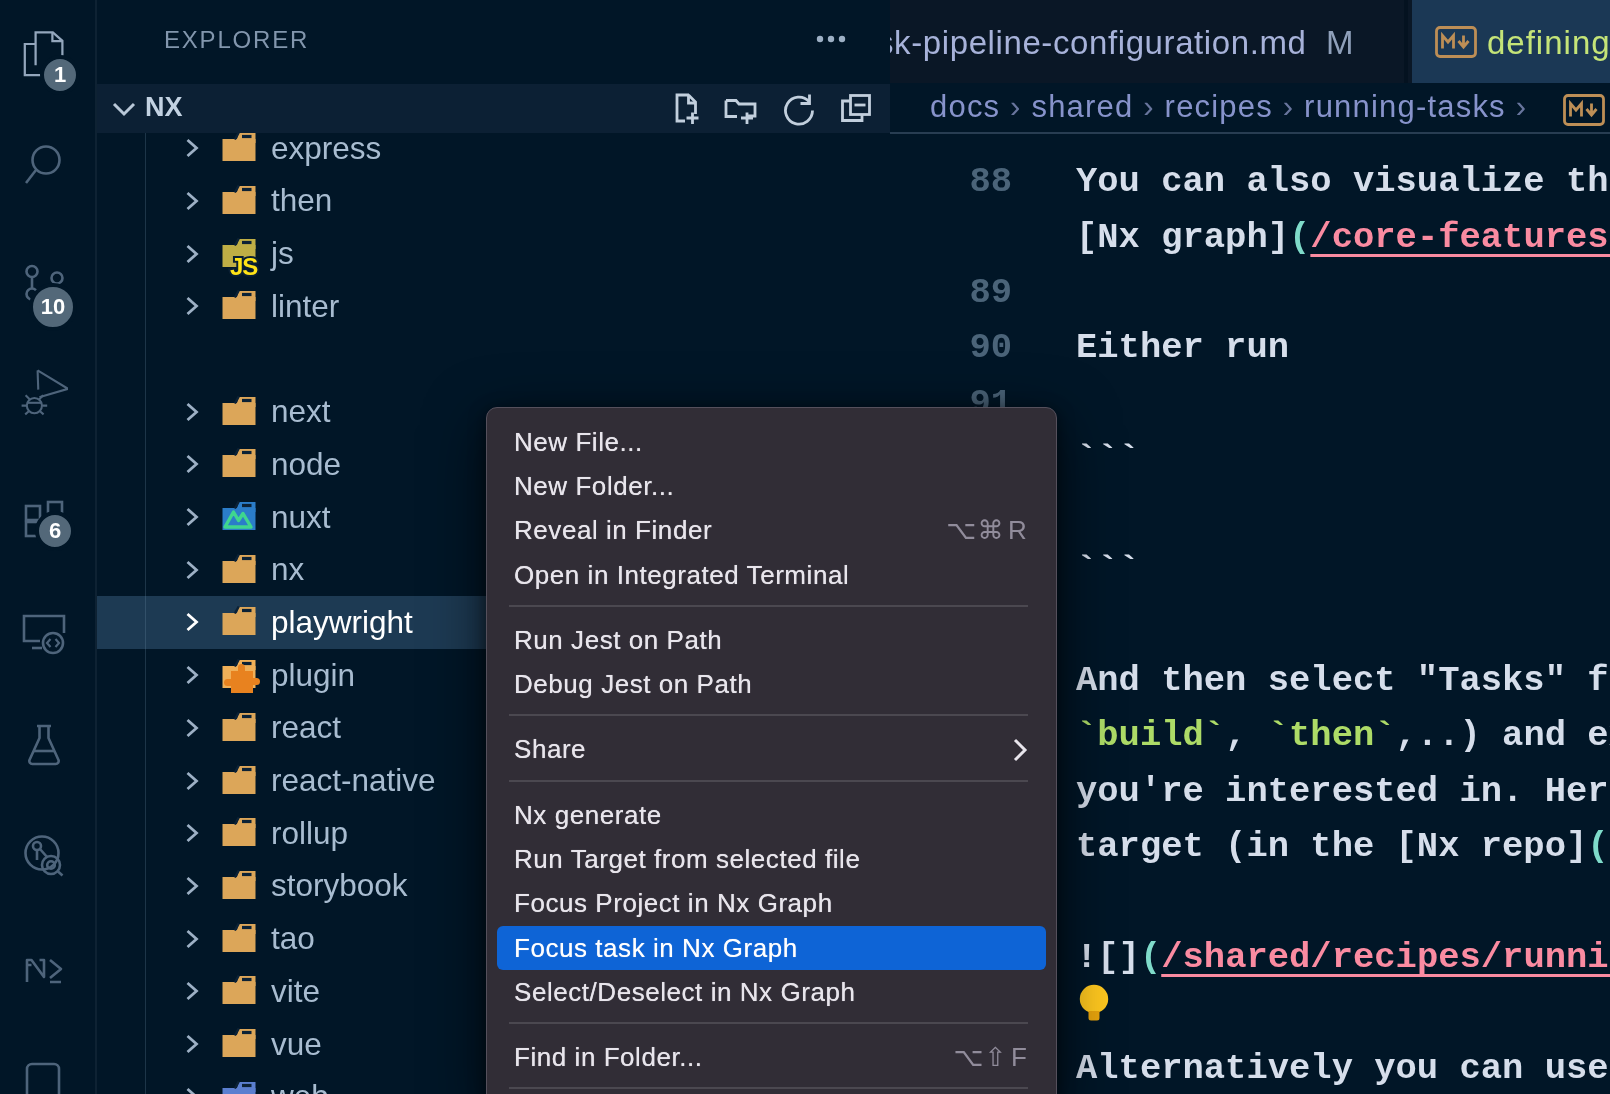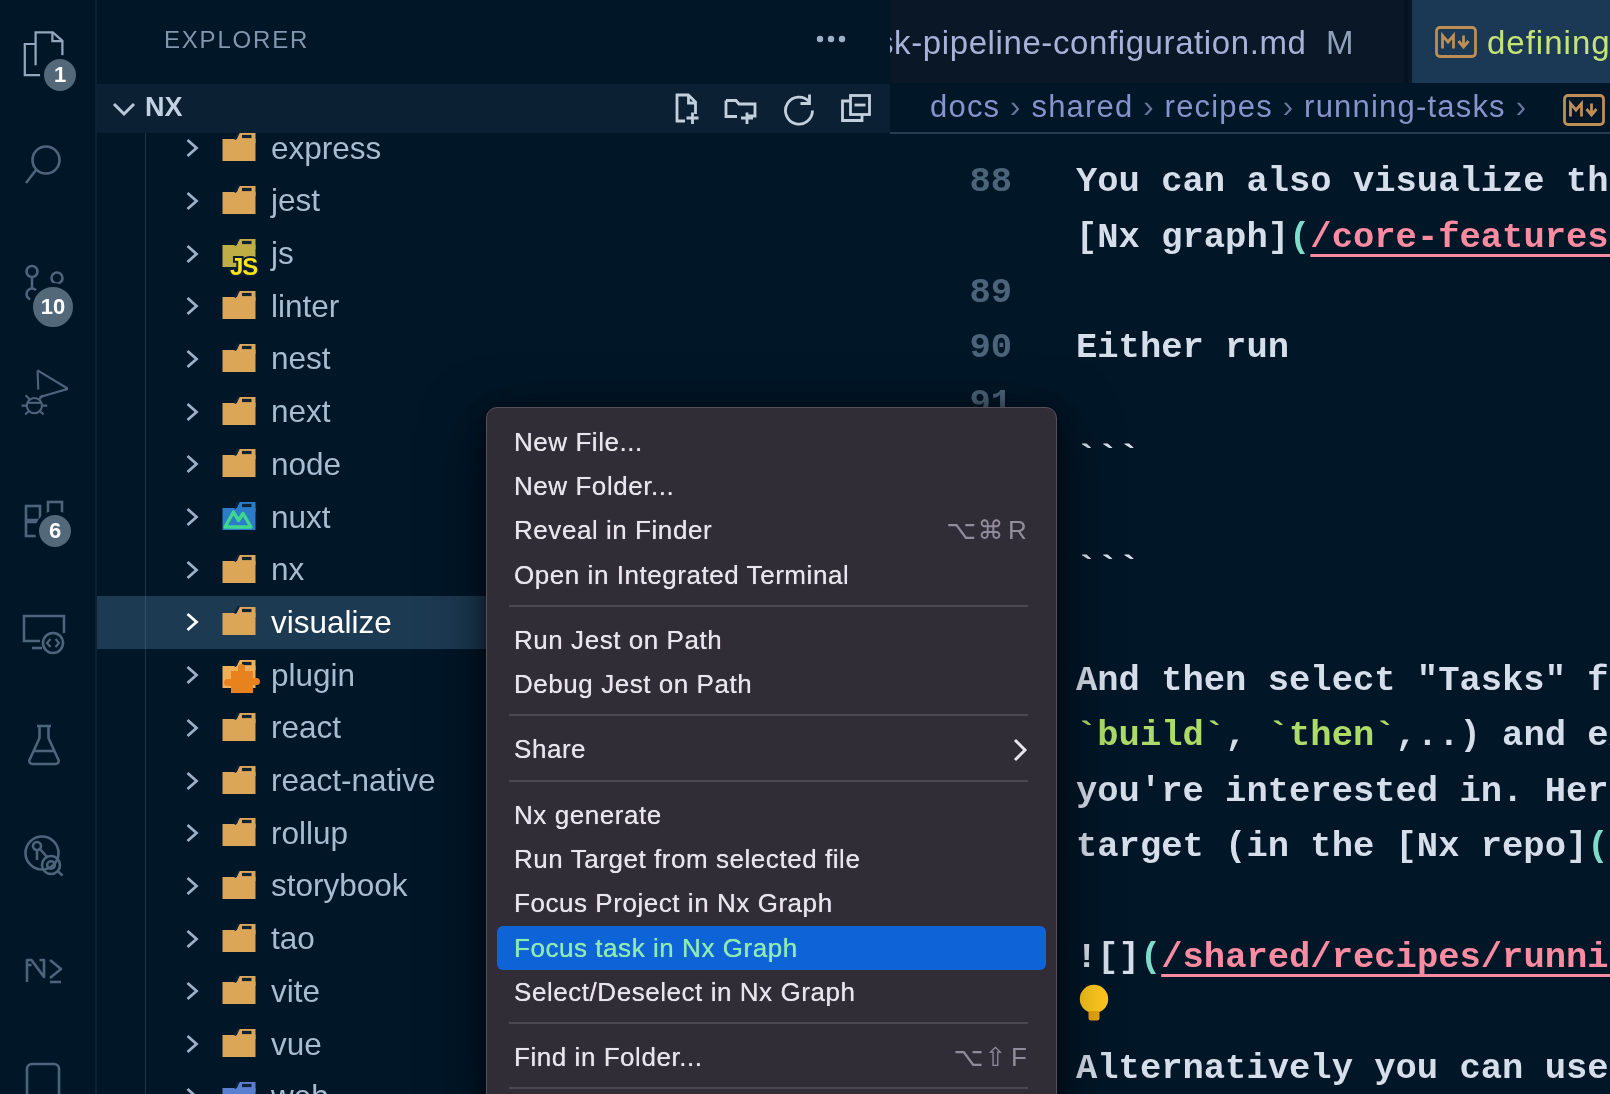--- a/index.html
+++ b/index.html
@@ -43,21 +43,21 @@
   .ln{position:absolute;left:0px;width:122px;text-align:right;color:#4b6479;font-weight:700;line-height:55.4px;}
   .teal{color:#7fdbca;}
   .pink{color:#fa8ba1;text-decoration:underline;text-decoration-thickness:3px;text-underline-offset:7px;text-decoration-skip-ink:none;}
   .grn{color:#addb67;}
   
   #menu{position:absolute;left:486px;top:407px;width:571px;height:700px;background:#312d36;
         border:1px solid #55505c;border-radius:11px;
         box-shadow:0 16px 60px rgba(0,0,0,.62), 0 3px 16px rgba(0,0,0,.5);
         padding-top:12px;color:#e8e5ec;font-size:26px;letter-spacing:0.55px;}
   .mi{height:44.3px;display:flex;align-items:center;padding-left:27px;position:relative;text-shadow:0 0 0.7px rgba(235,232,240,.85);}
-  .mi.hl{margin:0 10px;padding-left:17px;background:#0e64d6;border-radius:6px;color:#86efac;}
+  .mi.hl{margin:0 10px;padding-left:17px;background:#0e64d6;border-radius:6px;color:#ffffff;}
   .msep{height:2px;background:rgba(255,255,255,.13);margin:7.5px 28px 11.5px 22px;}
   .mshort{position:absolute;right:28px;color:#918c9b;display:flex;align-items:center;letter-spacing:1.2px;text-shadow:none;}
 </style>
 </head>
 <body>
 
 <div id="sidebar">
   <div id="tree">
       <div class="trow" style="top:121.6px">
         <svg class="chev" viewBox="0 0 22 30" width="22" height="30">
@@ -78,21 +78,21 @@
           <path d="M6.5 7 L15.5 15 L6.5 23" stroke="#9db0c5" stroke-width="2.8" fill="none"></path>
         </svg>
         <span class="ficon">
           <svg viewBox="0 0 34 30" width="34" height="30" style="position:absolute;left:0;top:1px">
     <rect x="0.5" y="7" width="33" height="22" fill="#dca659"></rect>
     <path d="M17 1 h16.5 v10 h-20z" fill="#dca659"></path>
     <path d="M16.8 0.5 L12.8 7.5" stroke="#0c2236" stroke-width="2.4"></path>
     <path d="M20 4.5 h9.5" stroke="#0c2236" stroke-width="3.2"></path>
   </svg>
         </span>
-        <span class="lbl">jest</span>
+        <span class="lbl">then</span>
       </div>
       <div class="trow" style="top:227px">
         <svg class="chev" viewBox="0 0 22 30" width="22" height="30">
           <path d="M6.5 7 L15.5 15 L6.5 23" stroke="#9db0c5" stroke-width="2.8" fill="none"></path>
         </svg>
         <span class="ficon">
           <svg viewBox="0 0 34 30" width="34" height="30" style="position:absolute;left:0;top:1px">
     <rect x="0.5" y="7" width="33" height="22" fill="#bfae45"></rect>
     <path d="M17 1 h16.5 v10 h-20z" fill="#bfae45"></path>
     <path d="M16.8 0.5 L12.8 7.5" stroke="#0c2236" stroke-width="2.4"></path>
@@ -111,34 +111,20 @@
         <span class="ficon">
           <svg viewBox="0 0 34 30" width="34" height="30" style="position:absolute;left:0;top:1px">
     <rect x="0.5" y="7" width="33" height="22" fill="#dca659"></rect>
     <path d="M17 1 h16.5 v10 h-20z" fill="#dca659"></path>
     <path d="M16.8 0.5 L12.8 7.5" stroke="#0c2236" stroke-width="2.4"></path>
     <path d="M20 4.5 h9.5" stroke="#0c2236" stroke-width="3.2"></path>
   </svg>
         </span>
         <span class="lbl">linter</span>
       </div>
-      <div class="trow" style="top:332.4px">
-        <svg class="chev" viewBox="0 0 22 30" width="22" height="30">
-          <path d="M6.5 7 L15.5 15 L6.5 23" stroke="#9db0c5" stroke-width="2.8" fill="none"></path>
-        </svg>
-        <span class="ficon">
-          <svg viewBox="0 0 34 30" width="34" height="30" style="position:absolute;left:0;top:1px">
-    <rect x="0.5" y="7" width="33" height="22" fill="#dca659"></rect>
-    <path d="M17 1 h16.5 v10 h-20z" fill="#dca659"></path>
-    <path d="M16.8 0.5 L12.8 7.5" stroke="#0c2236" stroke-width="2.4"></path>
-    <path d="M20 4.5 h9.5" stroke="#0c2236" stroke-width="3.2"></path>
-  </svg>
-        </span>
-        <span class="lbl">nest</span>
-      </div>
       <div class="trow" style="top:385.1px">
         <svg class="chev" viewBox="0 0 22 30" width="22" height="30">
           <path d="M6.5 7 L15.5 15 L6.5 23" stroke="#9db0c5" stroke-width="2.8" fill="none"></path>
         </svg>
         <span class="ficon">
           <svg viewBox="0 0 34 30" width="34" height="30" style="position:absolute;left:0;top:1px">
     <rect x="0.5" y="7" width="33" height="22" fill="#dca659"></rect>
     <path d="M17 1 h16.5 v10 h-20z" fill="#dca659"></path>
     <path d="M16.8 0.5 L12.8 7.5" stroke="#0c2236" stroke-width="2.4"></path>
     <path d="M20 4.5 h9.5" stroke="#0c2236" stroke-width="3.2"></path>
@@ -196,21 +182,21 @@
           <path d="M6.5 7 L15.5 15 L6.5 23" stroke="#ffffff" stroke-width="2.8" fill="none"></path>
         </svg>
         <span class="ficon">
           <svg viewBox="0 0 34 30" width="34" height="30" style="position:absolute;left:0;top:1px">
     <rect x="0.5" y="7" width="33" height="22" fill="#dca659"></rect>
     <path d="M17 1 h16.5 v10 h-20z" fill="#dca659"></path>
     <path d="M16.8 0.5 L12.8 7.5" stroke="#0c2236" stroke-width="2.4"></path>
     <path d="M20 4.5 h9.5" stroke="#0c2236" stroke-width="3.2"></path>
   </svg>
         </span>
-        <span class="lbl">visualize</span>
+        <span class="lbl">playwright</span>
       </div>
       <div class="trow" style="top:648.6px">
         <svg class="chev" viewBox="0 0 22 30" width="22" height="30">
           <path d="M6.5 7 L15.5 15 L6.5 23" stroke="#9db0c5" stroke-width="2.8" fill="none"></path>
         </svg>
         <span class="ficon">
           <svg viewBox="0 0 34 30" width="34" height="30" style="position:absolute;left:0;top:1px">
     <rect x="0.5" y="7" width="33" height="22" fill="#f0b058"></rect>
     <path d="M17 1 h16.5 v10 h-20z" fill="#f0b058"></path>
     <path d="M16.8 0.5 L12.8 7.5" stroke="#0c2236" stroke-width="2.4"></path>

